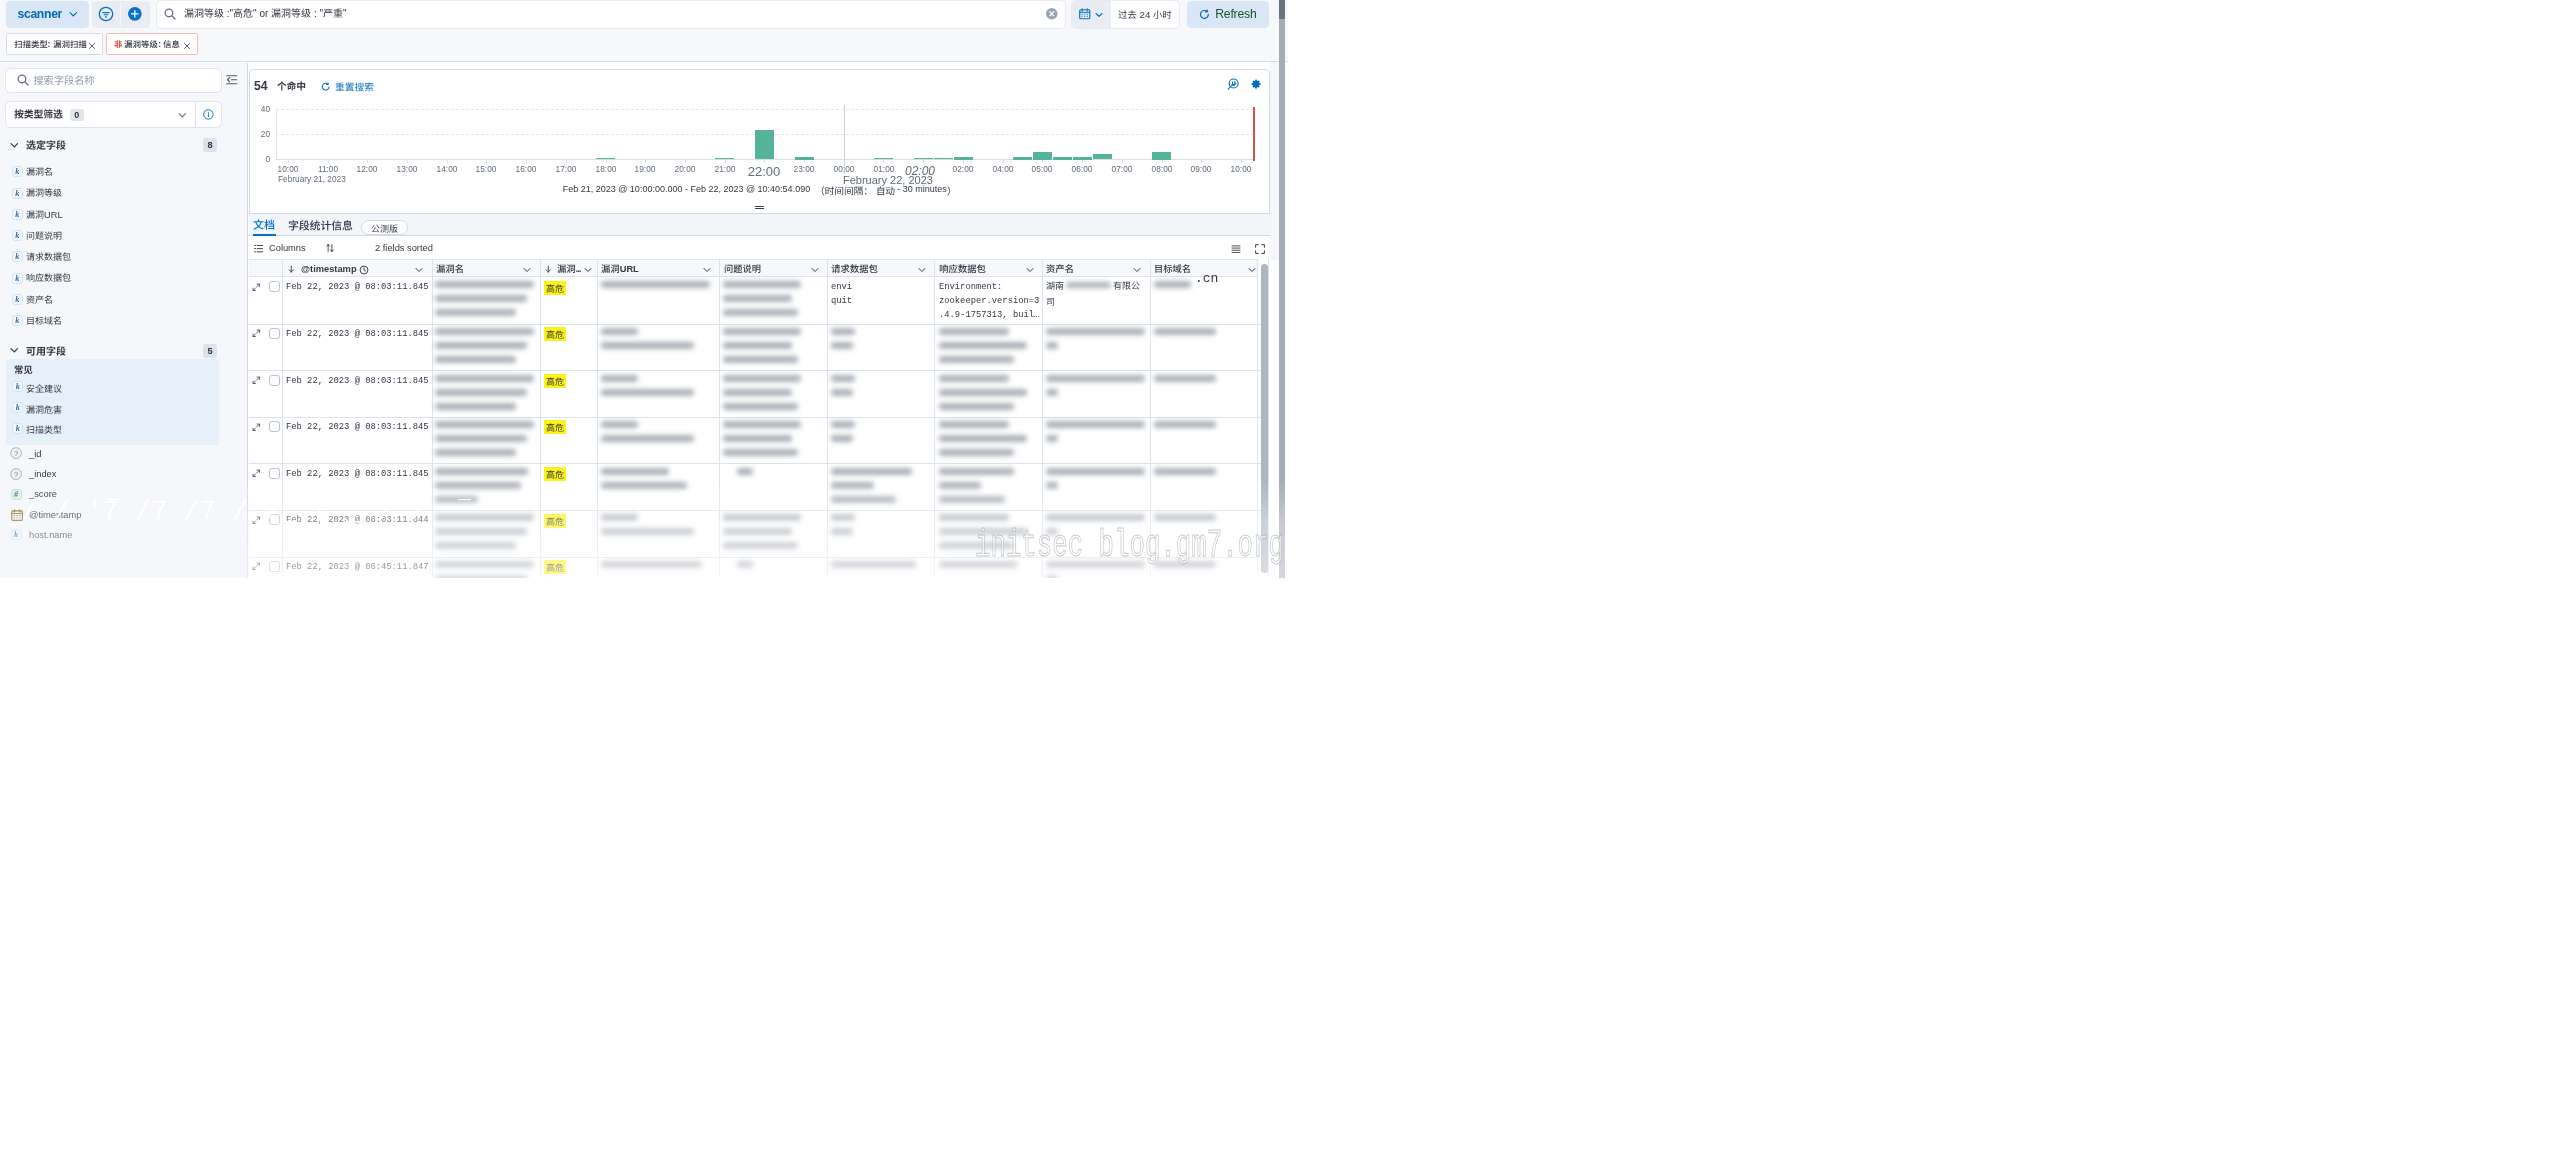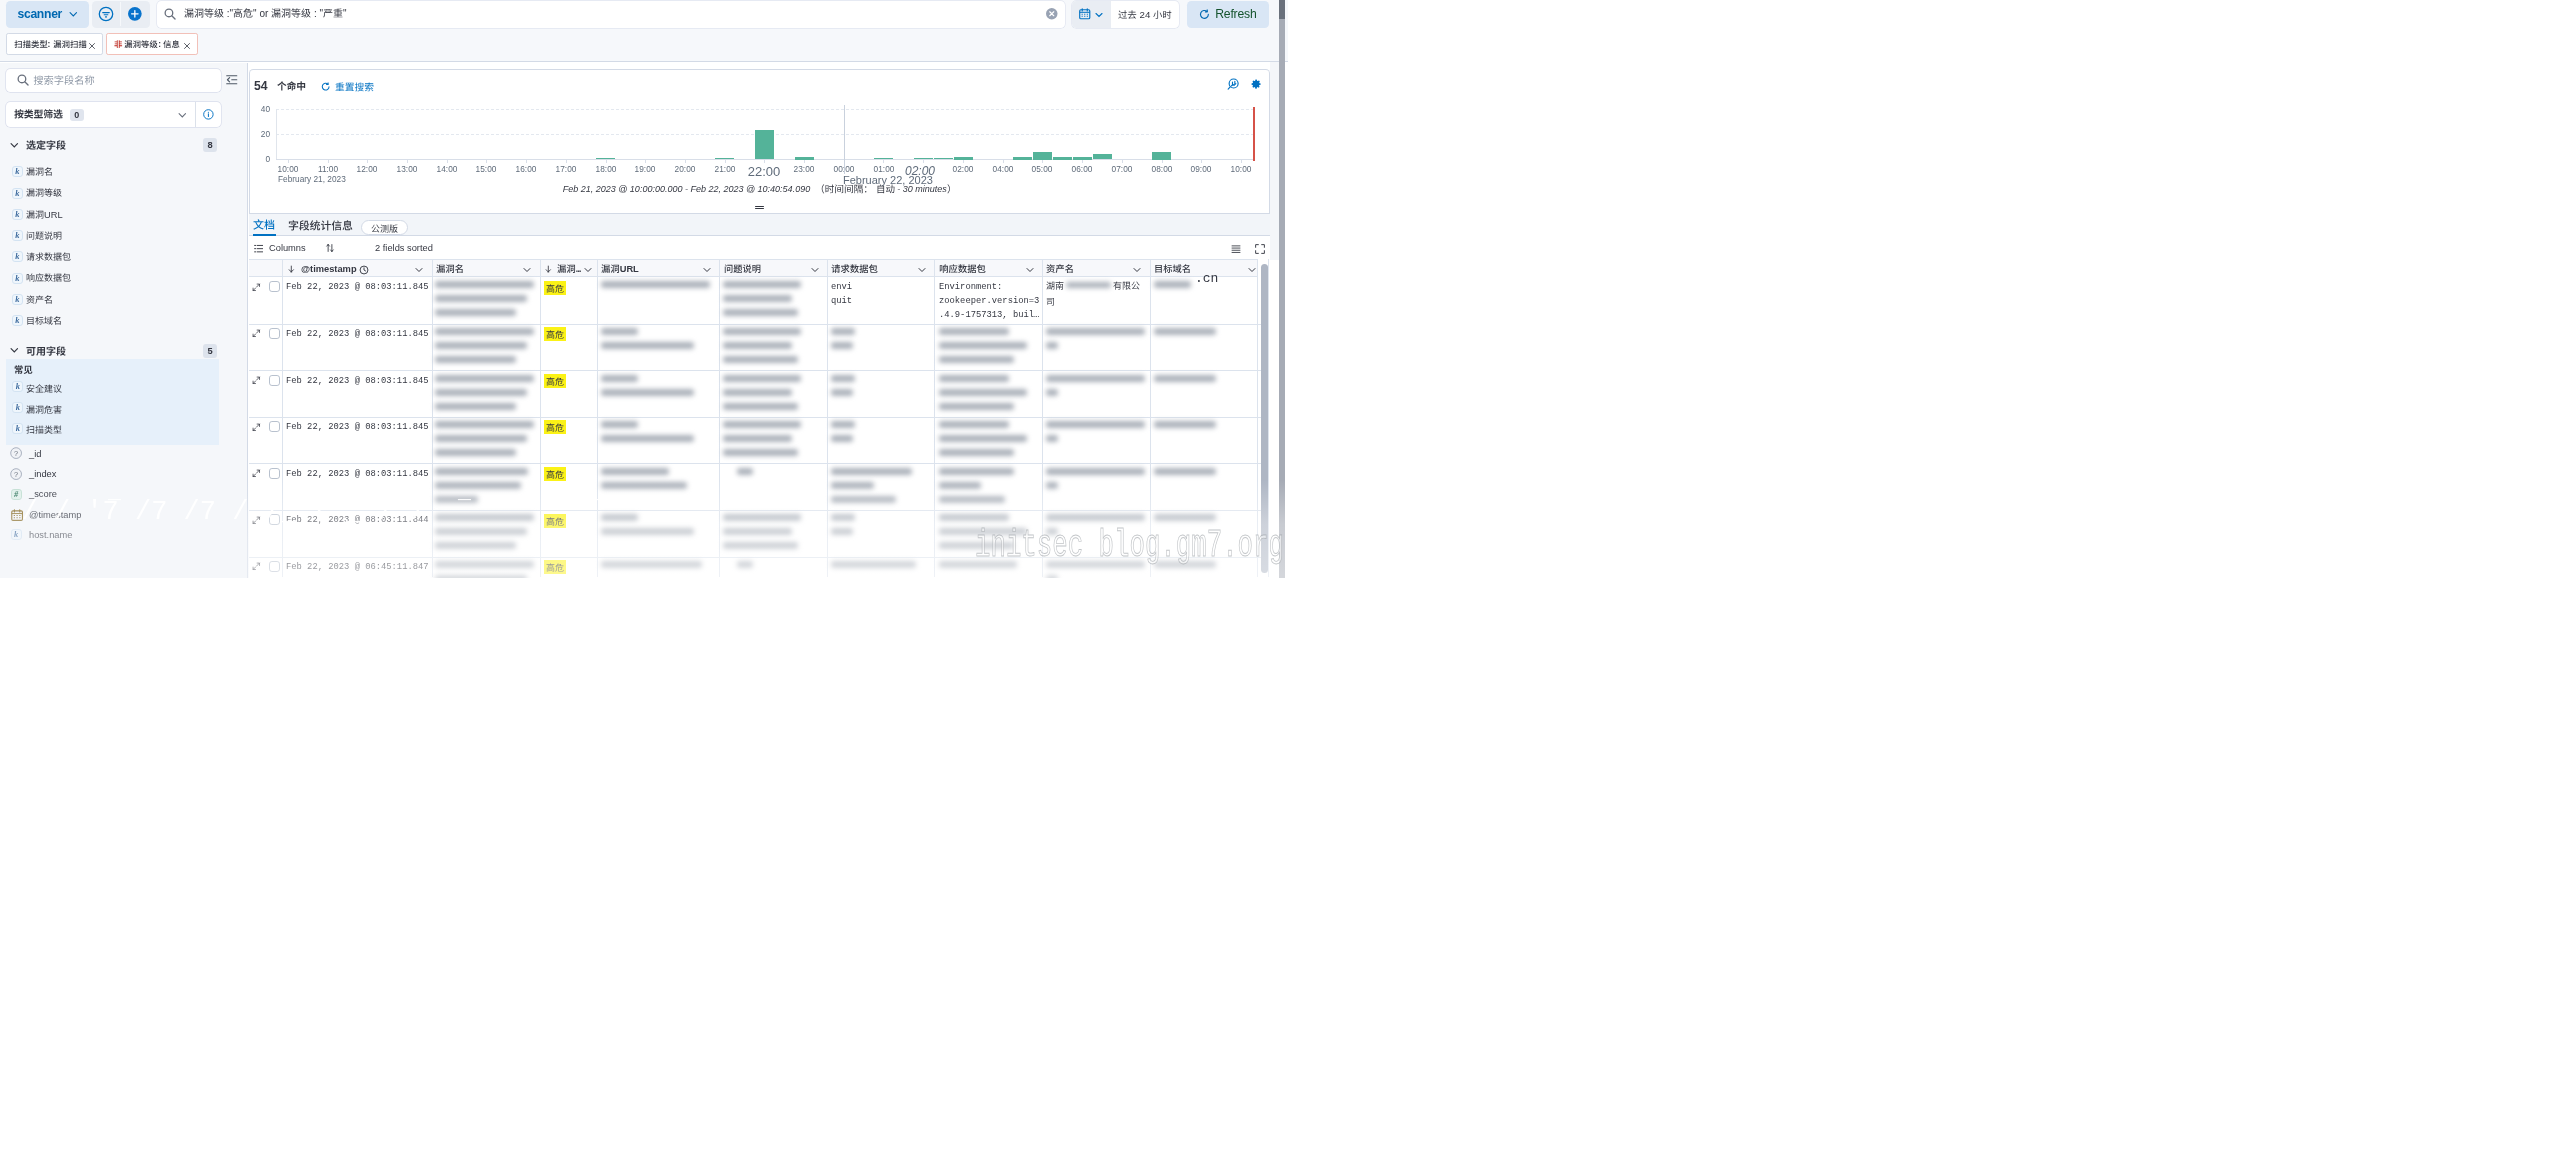--- a/index.html
+++ b/index.html
@@ -597,21 +597,21 @@
     <div style="position:absolute;left:914px;top:158px;width:18.7px;height:1.4px;background:#54b399;"></div>
     <div style="position:absolute;left:934px;top:158px;width:18.7px;height:1.4px;background:#54b399;"></div>
     <div style="position:absolute;left:954px;top:157px;width:18.7px;height:2.5px;background:#54b399;"></div>
     <div style="position:absolute;left:1013px;top:157px;width:18.7px;height:2.5px;background:#54b399;"></div>
     <div style="position:absolute;left:1033px;top:152px;width:18.7px;height:7.5px;background:#54b399;"></div>
     <div style="position:absolute;left:1053px;top:157px;width:18.7px;height:2.5px;background:#54b399;"></div>
     <div style="position:absolute;left:1073px;top:157px;width:18.7px;height:2.5px;background:#54b399;"></div>
     <div style="position:absolute;left:1093px;top:154px;width:18.7px;height:5px;background:#54b399;"></div>
     <div style="position:absolute;left:1152px;top:152px;width:18.7px;height:7.5px;background:#54b399;"></div>
     <div style="position:absolute;left:1253px;top:107px;width:1.7px;height:54px;background:#d65248;"></div>
-    <div style="position:absolute;left:249px;top:184px;width:1021px;display:flex;justify-content:center;align-items:flex-start;font-style:italic;">
+    <div style="position:absolute;left:249px;top:184px;width:1021px;display:flex;justify-content:center;align-items:flex-end;">
       <span style="font-size:9px;color:#343741">Feb 21, 2023 @ 10:00:00.000 - Feb 22, 2023 @ 10:40:54.090&nbsp;&nbsp;</span>
       <svg class="cj" style="width:58px;height:8.5px" viewBox="0 0 80.3906 11.7969" width="58" height="8.5">
         <g transform="translate(0,11.8) scale(0.01340,-0.01340)" fill="#343741">
           <use href="#rff08" x="0"></use>
           <use href="#r65f6" x="1000"></use>
           <use href="#r95f4" x="2000"></use>
           <use href="#r95f4" x="3000"></use>
           <use href="#r9694" x="4000"></use>
           <use href="#rff1a" x="5000"></use>
         </g>

